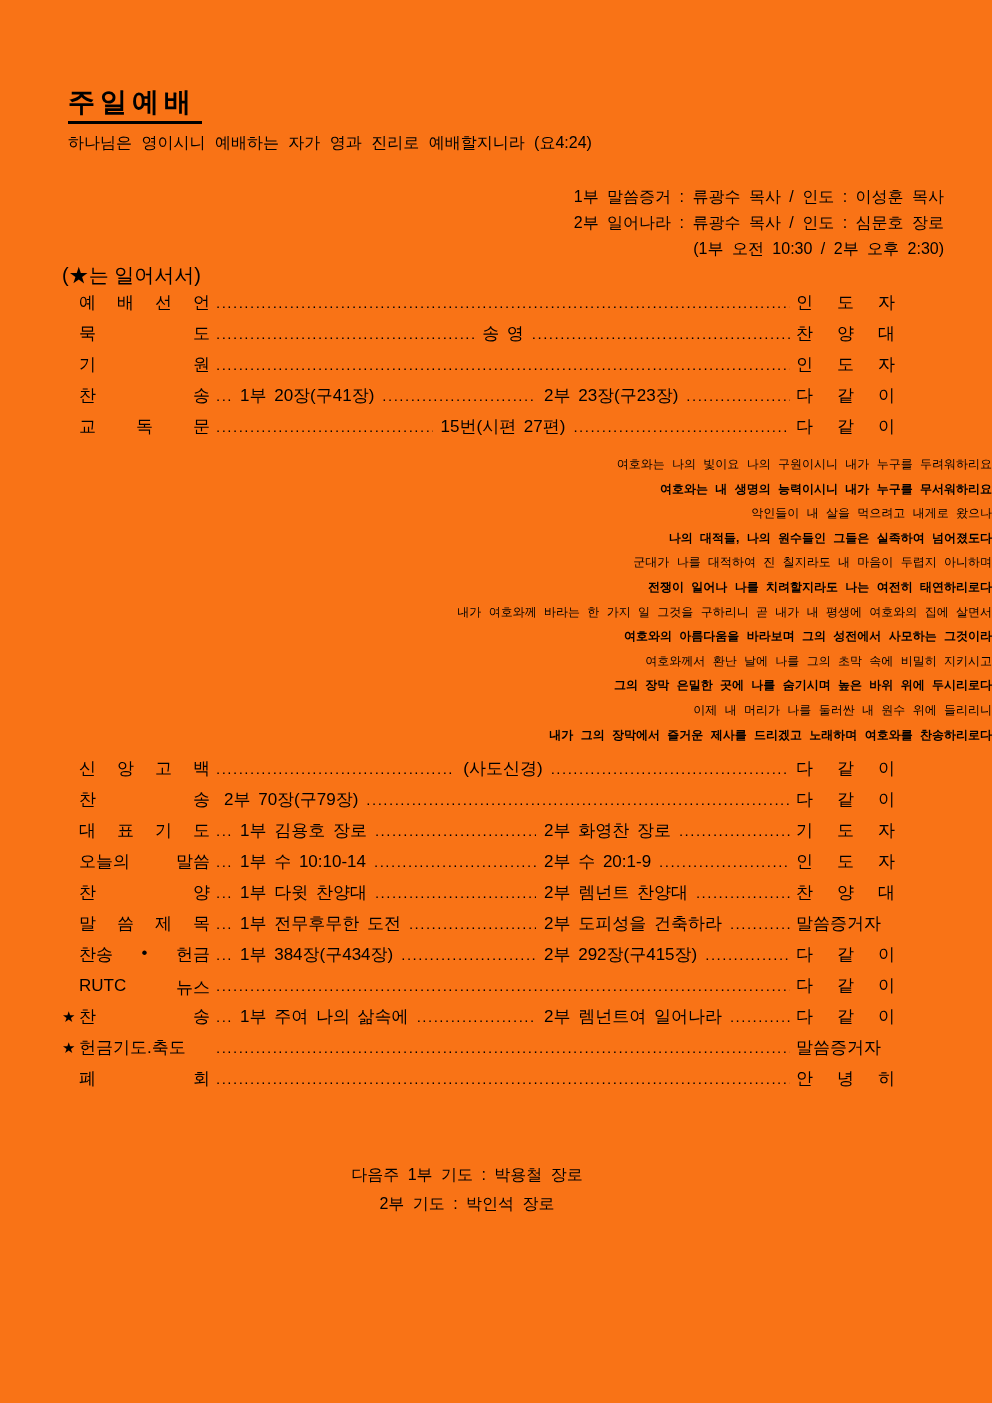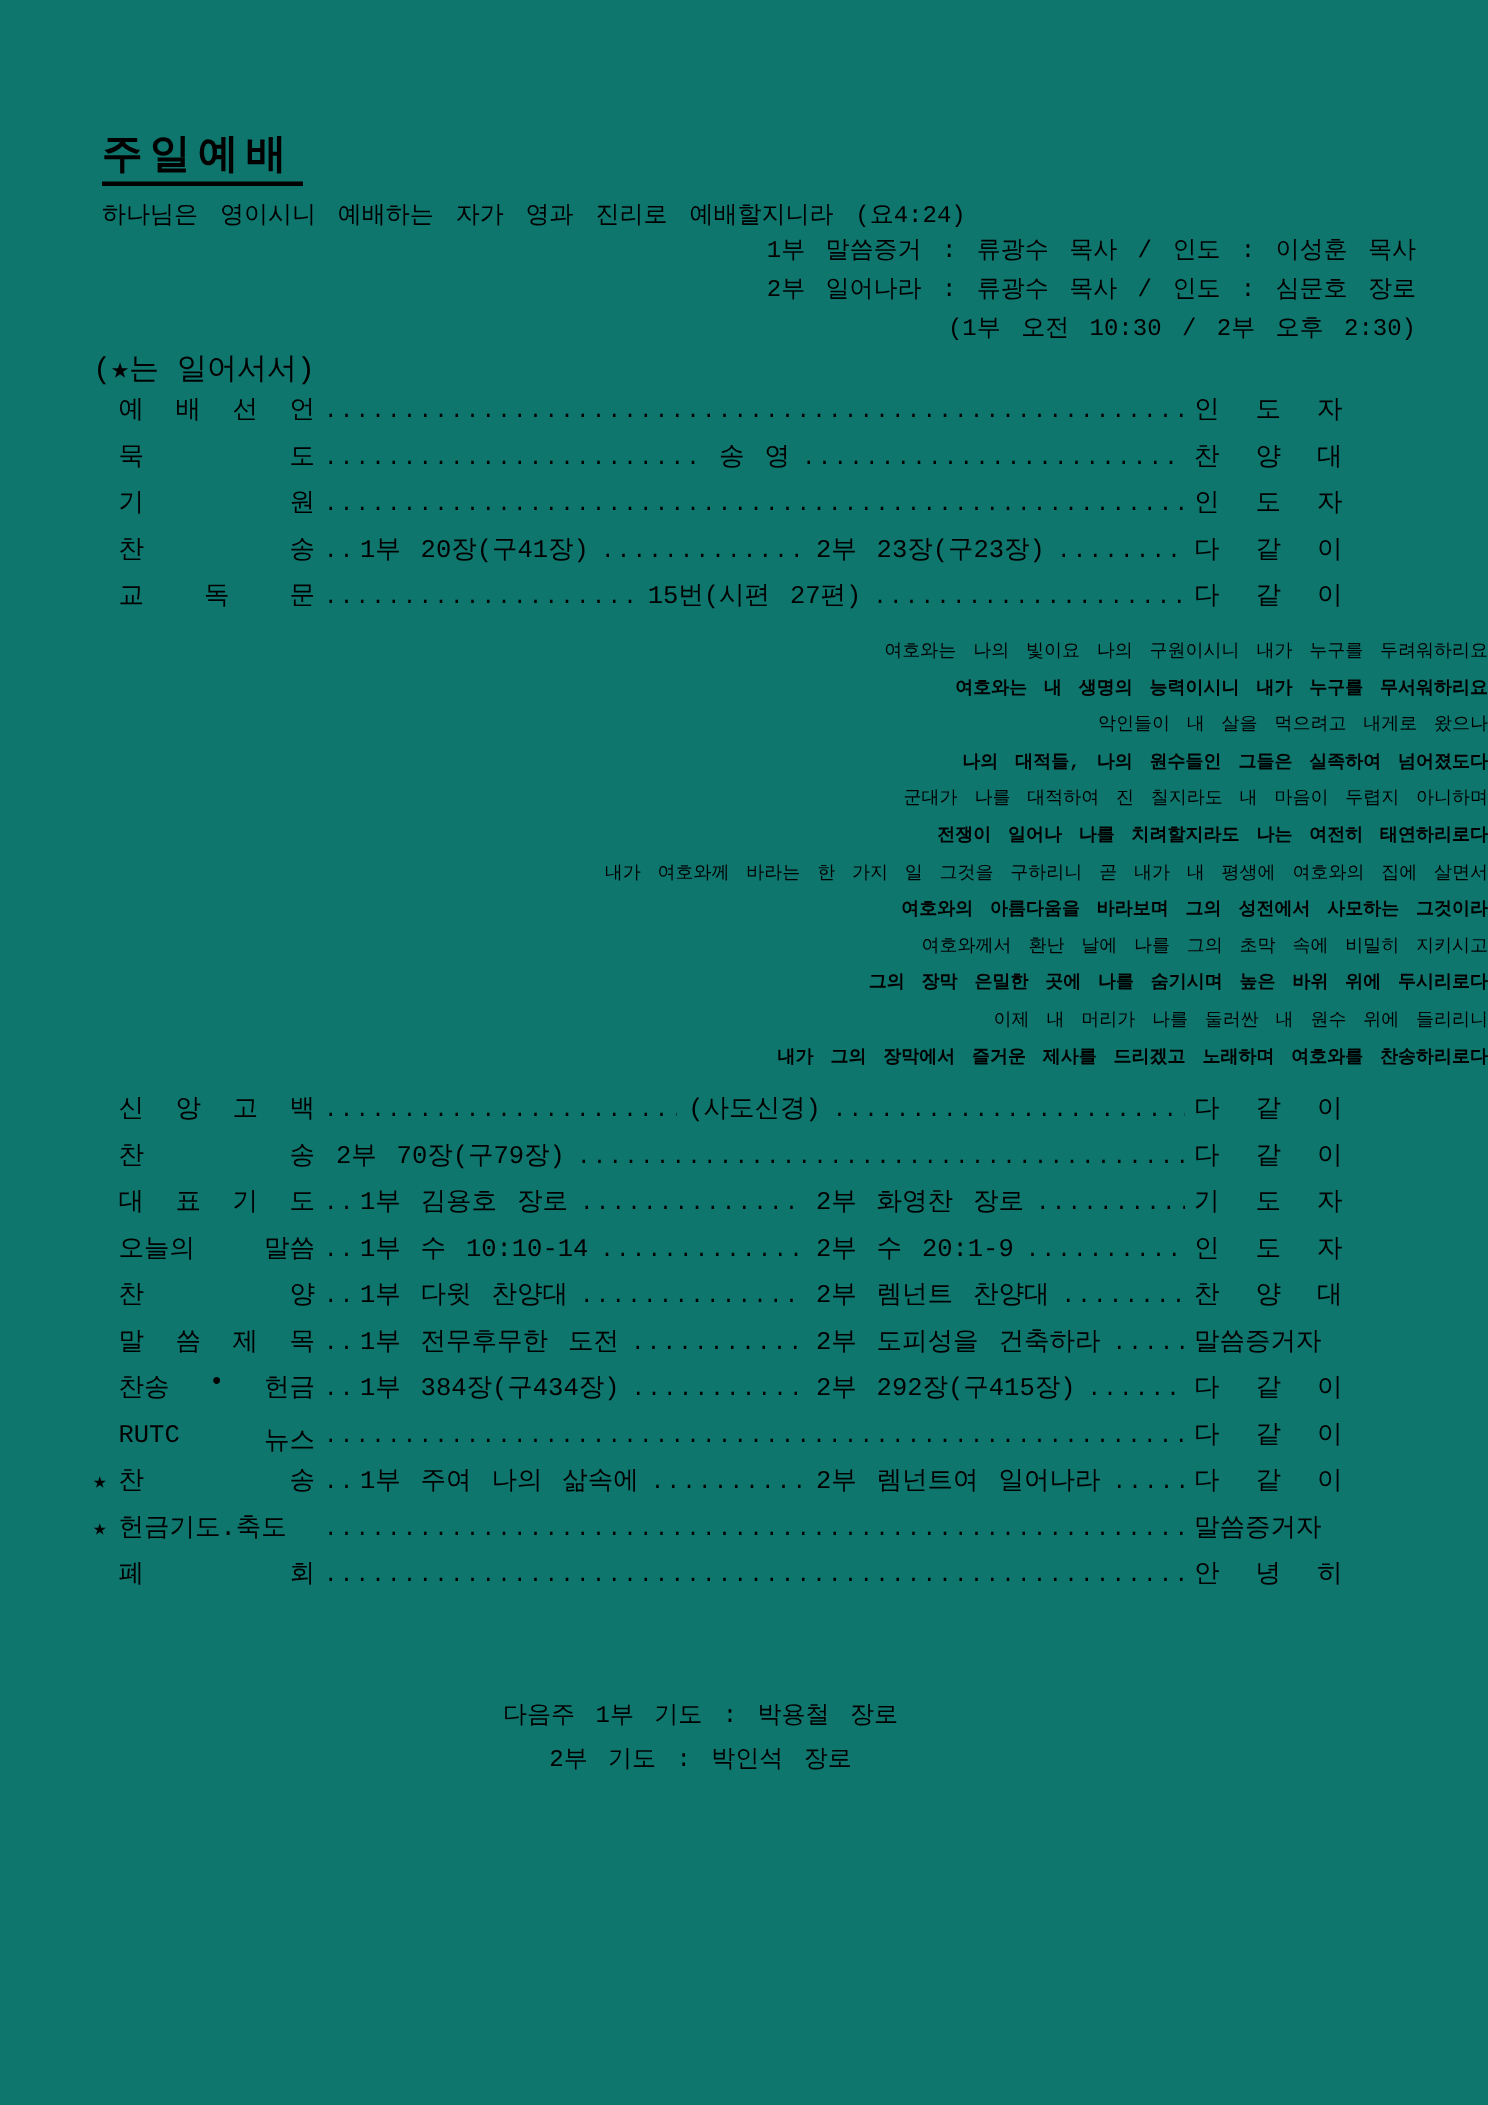--- a/index.html
+++ b/index.html
@@ -1,41 +1,42 @@
 <!DOCTYPE html>
 <html><head>
 <meta charset="utf-8">
 <style>
   html, body { margin: 0; padding: 0; background: #ffffff; }
   .page {
     position: relative;
     width: 992px;
     height: 1403px;
-    background: #0f766e;
+    background: #f97316;
     color: #000000;
-    font-family: Liberation Mono, monospace;
+    font-family: Liberation Sans, sans-serif;
     overflow: hidden;
   }
   .title-wrap { padding-top: 84px; margin-left: 68px; }
   .title {
     display: inline-block;
     font-size: 27px;
     font-weight: bold;
     letter-spacing: 5px;
     border-bottom: 3px solid #000;
     padding-bottom: 1px;
     padding-right: 6px;
   }
   .subtitle {
     margin-left: 68px;
     margin-top: 9px;
     font-size: 16px;
     word-spacing: 5px;
   }
   .header-info {
+    margin-top: 30px;
     text-align: right;
     padding-right: 48px;
     font-size: 16px;
     line-height: 26px;
     word-spacing: 4px;
   }
   .stand-note {
     margin-left: 62px;
     margin-top: 0;
     font-size: 20px;

